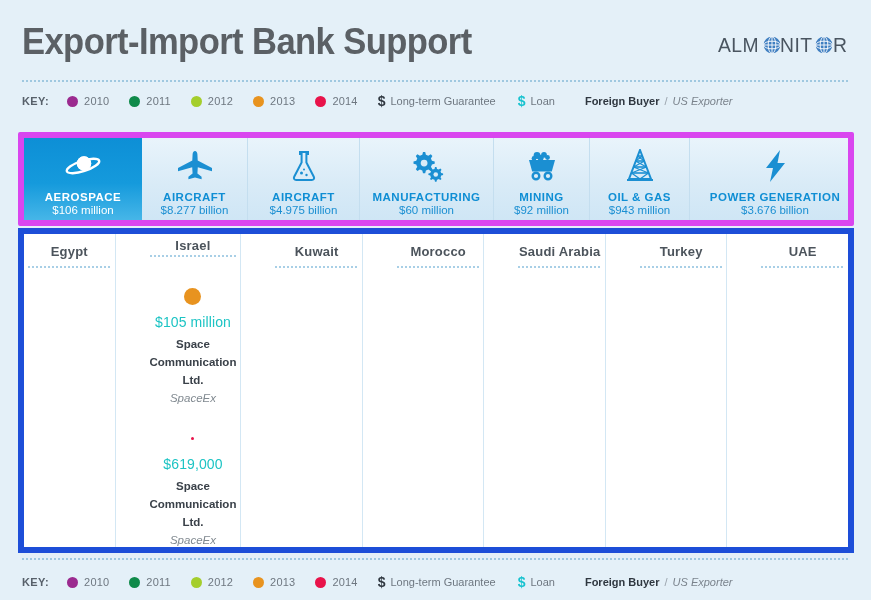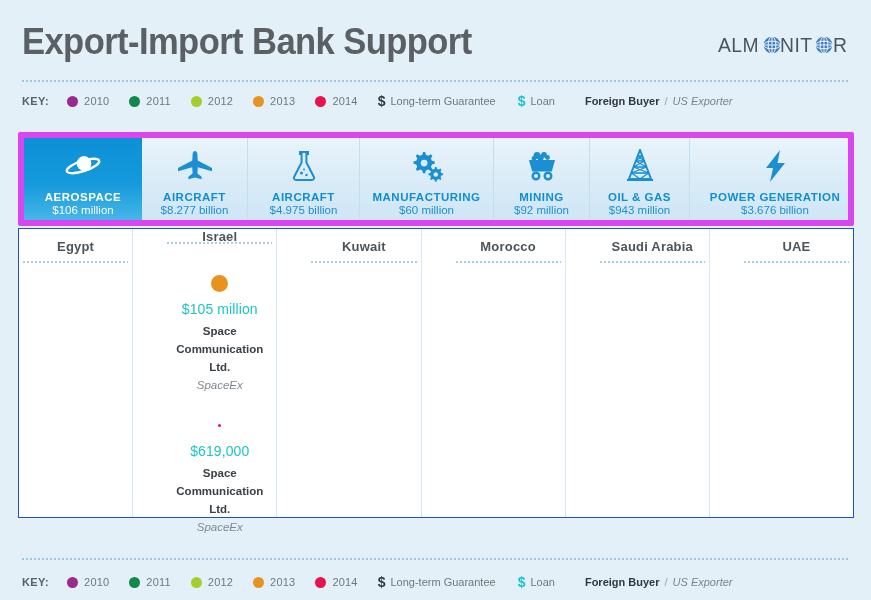--- a/index.html
+++ b/index.html
@@ -211,23 +211,23 @@
   .tab-mining { flex: 0 0 96px; }
   .tab-oilgas { flex: 0 0 100px; }
   .tab-power { flex: 0 0 170px; }
 
   
   .table {
     position: absolute;
     left: 18px;
     top: 228px;
     width: 836px;
-    height: 290px;
+    height: 325px;
     background: #ffffff;
-    border: 1px solid #1d4ed8;
+    border: 6px solid #1d4ed8;
     display: flex;
     gap: 30px;
   }
   .col {
     flex: 1 1 0;
     border-right: 1px solid #d3e7f4;
     display: flex;
     flex-direction: column;
     position: relative;
   }
@@ -503,20 +503,24 @@
           </div>
       <div class="col">
             <div class="col-header">Morocco</div>
             <div class="col-body"></div>
           </div>
       <div class="col">
             <div class="col-header">Saudi Arabia</div>
             <div class="col-body"></div>
           </div>
       <div class="col">
+            <div class="col-header">Turkey</div>
+            <div class="col-body"></div>
+          </div>
+      <div class="col">
             <div class="col-header">UAE</div>
             <div class="col-body"></div>
           </div>
     </div>
 
   <div class="keybar bottom" id="keybar-bottom">
       <span class="key-label">KEY:</span>
       <span class="key-year">
             <span class="key-dot" style="background:#9b2a8f"></span>
             <span class="key-year-label">2010</span>

